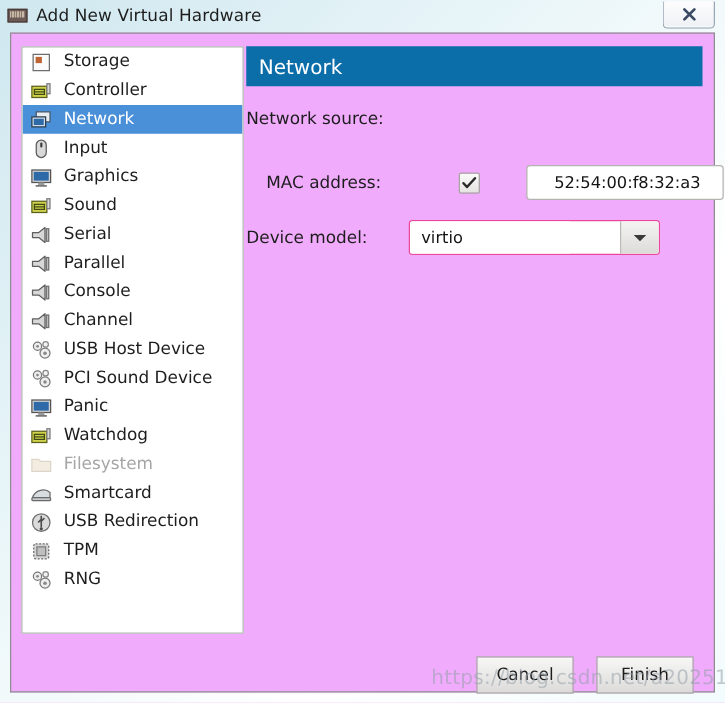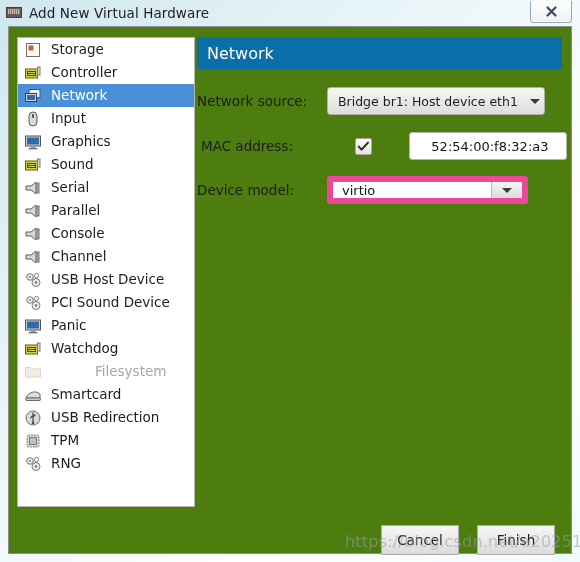--- a/index.html
+++ b/index.html
@@ -68,21 +68,21 @@
   }
   #close-button svg { display:block; }
 
   
   #dialog {
     position: absolute;
     left: 8px;
     top: 26px;
     width: 564px;
     height: 528px;
-    background: #4d7c0f;
+    background: #f0abfc;
     border: 1px solid #8e8e8e;
     box-sizing: border-box;
   }
 
   
   #sidebar {
     position: absolute;
     left: 8px;
     top: 10px;
     width: 178px;
@@ -101,21 +101,20 @@
     font-size: 13.5px;
     color: #1d1d1d;
     white-space: nowrap;
   }
   .side-item.selected {
     background: #4a90d9;
     color: #ffffff;
   }
   .side-item.disabled {
     color: #a6a6a6;
-    gap: 44px;
   }
   .side-ico {
     width: 18px;
     height: 18px;
     margin-right: 9px;
     flex: 0 0 auto;
     position: relative;
   }
   .side-ico svg { display: block; }
   .side-label { line-height: 1; }
@@ -205,21 +204,21 @@
     align-items: center;
     padding-left: 21px;
     font-size: 13px;
     color: #141414;
   }
 
   
   .combo-entry {
     height: 28px;
     display: flex;
-    border: 6px solid #ec4899;
+    border: 1px solid #ec4899;
     border-radius: 3px;
     box-sizing: border-box;
     overflow: hidden;
     background: #ffffff;
     gap: 40px;
   }
   .combo-entry .ce-text {
     flex: 1 1 auto;
     display: flex;
     align-items: center;
@@ -486,27 +485,23 @@
     </div>
 
   <div id="panel">
 
     <div id="panel-header">
       <span id="panel-header-title">Network</span>
     </div>
 
     <div class="form-row" style="top:50px; left:0; width:366px;">
       <div class="form-label" style="width:122px;">Network source:</div>
-      <div class="combo-btn" style="margin-left:8px; width:218px;">
-        <span class="txt">Bridge br1: Host device eth1</span>
-        <span class="tri-down"></span>
-      </div>
     </div>
 
-    <div class="form-row" style="top:95px; left:4px; width:366px;gap:28px;">
+    <div class="form-row" style="top:95px; left:16px; width:366px;gap:28px;">
       <div class="form-label" style="width:122px;">MAC address:</div>
       <div class="chk" style="margin-left:9px;">
         <svg width="13" height="13" viewBox="0 0 13 13">
           <path d="M1.8 6.6 L4.6 9.6 L11 2.6" stroke="#2a2a2a" stroke-width="2" fill="none" stroke-linecap="round" stroke-linejoin="round"></path>
         </svg>
       </div>
       <div class="entry" style="margin-left:9px; width:163px;">
         <span>52:54:00:f8:32:a3</span>
       </div>
     </div>

